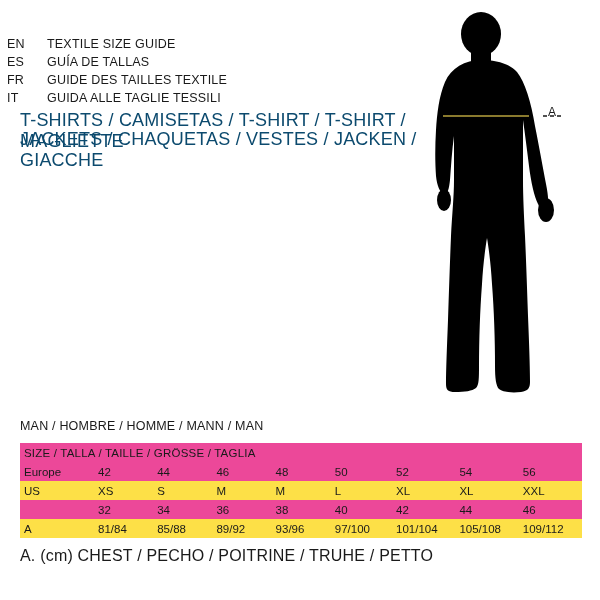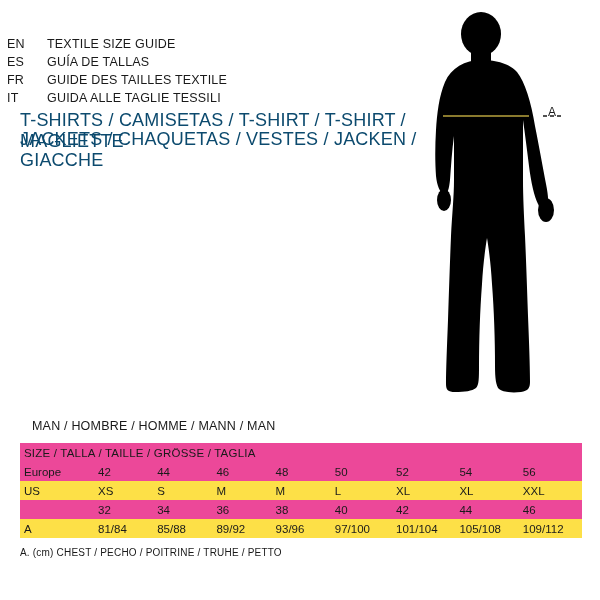--- a/index.html
+++ b/index.html
@@ -75,21 +75,21 @@
     left: 548px;
     top: 105px;
     font-size: 12px;
     color: #1a1a1a;
     letter-spacing: 0.5px;
   }
 
   
   .man-title {
     position: absolute;
-    left: 32px;
+    left: 20px;
     top: 419px;
     font-size: 12.5px;
     letter-spacing: 0.2px;
     color: #1a1a1a;
   }
   .table-wrap {
     position: absolute;
     left: 20px;
     top: 443px;
     width: 562px;
@@ -117,21 +117,21 @@
     background: #fde047;
   }
   .col-label { width: 86px; }
   .col-v { width: 68px; }
 
   
   .footnote {
     position: absolute;
     left: 20px;
     top: 547px;
-    font-size: 10px;
+    font-size: 16px;
     letter-spacing: 0.2px;
     color: #1a1a1a;
   }
 </style>
 </head>
 <body>
 
 <div class="page">
 
   <div class="lang-block">

